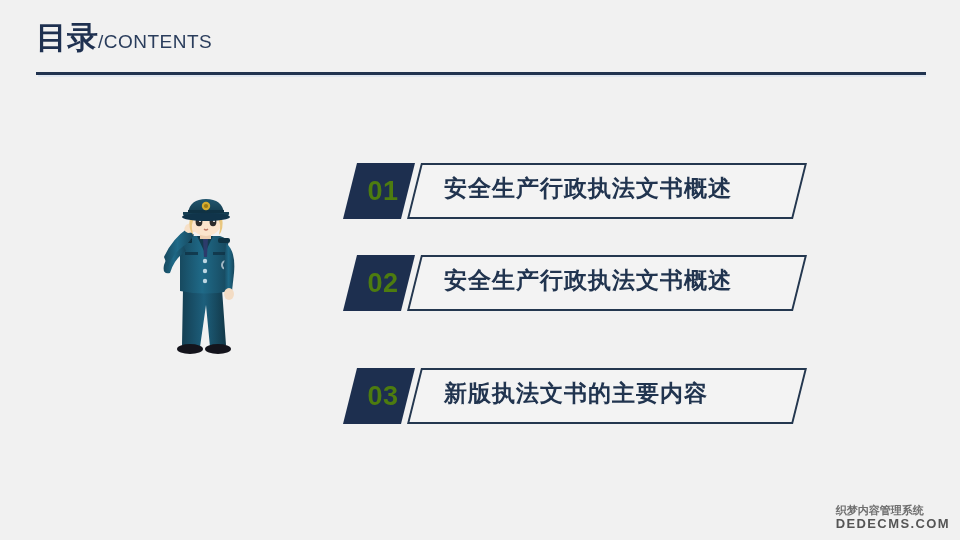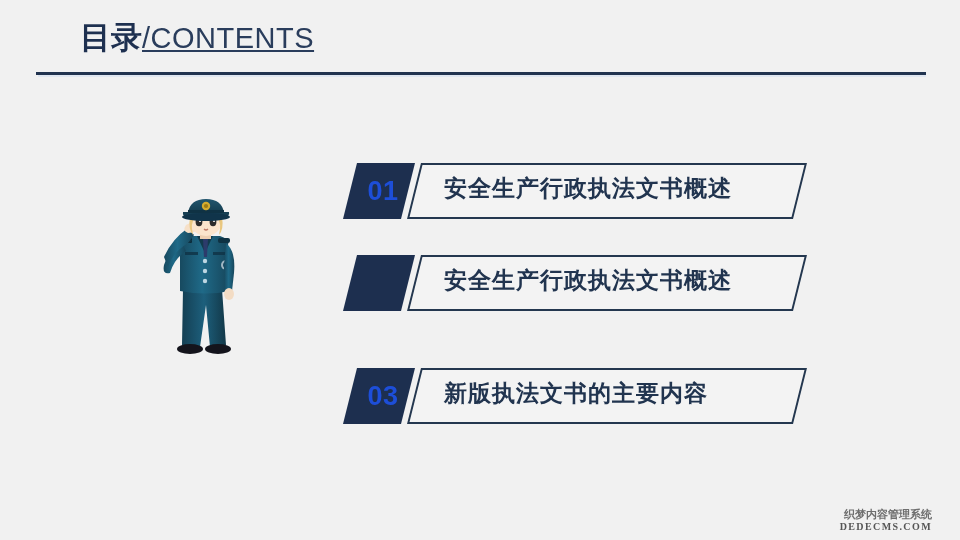--- a/index.html
+++ b/index.html
@@ -34,28 +34,26 @@
     left: 0;
     top: 0;
     white-space: nowrap;
     line-height: 1;
   }
   .title-cn {
     font-size: 31px;
     font-weight: bold;
     color: #1e3050;
     letter-spacing: 0px;
-    margin-left: 44px;
   }
   .title-en {
-    font-size: 29px;
+    font-size: 19px;
     font-weight: 500;
     color: #2a3d5c;
     letter-spacing: 0.5px;
-    text-decoration: underline;
   }
   .title-rule {
     position: absolute;
     left: 0;
     top: 50px;
     width: 890px;
     height: 3px;
     background: #21334f;
   }
   .title-rule-shadow {
@@ -99,21 +97,21 @@
     position: absolute;
     left: 4px;
     top: 0;
     width: 58px;
     height: 56px;
     display: flex;
     align-items: center;
     justify-content: center;
     font-size: 27px;
     font-weight: bold;
-    color: #1d4ed8;
+    color: #4d7c0f;
     letter-spacing: 0.5px;
   }
 
   
   .label-chip {
     position: absolute;
     left: 64px;
     top: 0;
     width: 386px;
     height: 56px;
@@ -144,38 +142,38 @@
     position: absolute;
     left: 150px;
     top: 195px;
     width: 110px;
     height: 175px;
   }
 
   
   .watermark {
     position: absolute;
-    right: 28px;
+    right: 10px;
     bottom: 8px;
-    text-align: right;
+    text-align: left;
     line-height: 1.15;
     color: #7a7a7a;
   }
   .wm-cn {
     font-size: 11px;
     font-weight: bold;
     color: #6f6f6f;
     letter-spacing: 0px;
   }
   .wm-en {
-    font-size: 10px;
+    font-size: 13px;
     font-weight: bold;
     color: #555;
     letter-spacing: 1.4px;
-    font-family: Liberation Serif, serif;
+    font-family: Liberation Sans, sans-serif;
   }
 </style>
 </head>
 <body>
 
 <div class="slide">
 
   <div class="header">
     <div class="title-line">
       <span class="title-cn">目录</span><span class="title-en">/CONTENTS</span>
@@ -266,20 +264,21 @@
 
     <div class="toc-row r0">
       <div class="num-chip"></div>
       <div class="num-chip-text">01</div>
       <div class="label-chip"></div>
       <div class="label-chip-text">安全生产行政执法文书概述</div>
     </div>
 
     <div class="toc-row r1">
       <div class="num-chip"></div>
+      <div class="num-chip-text">02</div>
       <div class="label-chip"></div>
       <div class="label-chip-text">安全生产行政执法文书概述</div>
     </div>
 
     <div class="toc-row r2">
       <div class="num-chip"></div>
       <div class="num-chip-text">03</div>
       <div class="label-chip"></div>
       <div class="label-chip-text">新版执法文书的主要内容</div>
     </div>

